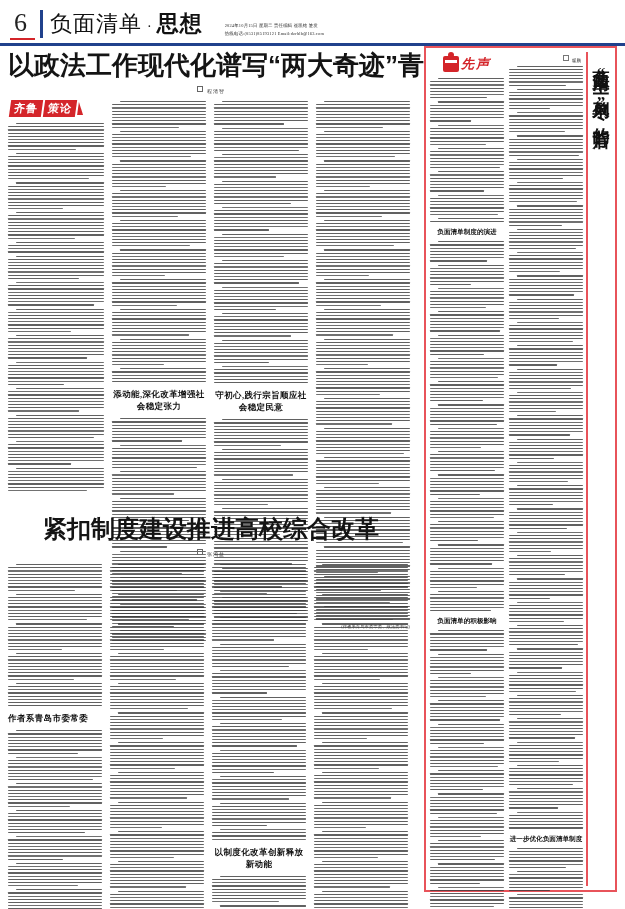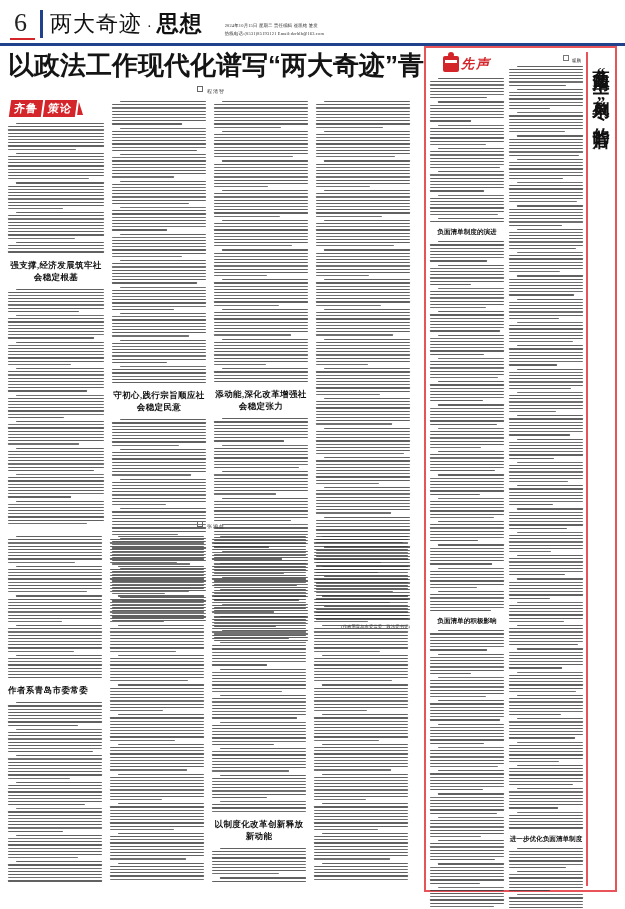--- a/index.html
+++ b/index.html
@@ -106,21 +106,21 @@
 </head>
 <body>
 
 <div class="page">
 
   <div class="masthead">
     <div class="mh-inner">
       <div class="pageno">6</div>
       <div class="mh-div"></div>
       <div class="mh-title">
-        <span class="mh-t1">两大奇迹</span>
+        <span class="mh-t1">负面清单</span>
         <span class="mh-dot">·</span>
         <span class="mh-t2">思想</span>
       </div>
       <div class="mh-meta">
         <div>2024年10月15日  星期二  责任编辑  崔凯铭  签发</div>
         <div>热线电话:(0531)85193121  Email:dzrblb@163.com</div>
       </div>
     </div>
     <div class="mh-rule"></div>
   </div>
@@ -174,21 +174,20 @@
             <div class="fake-line"></div>
             <div class="fake-line s"></div>
             <div class="fake-line"></div>
             <div class="fake-line"></div>
             <div class="fake-line s" style="width: 70%;"></div>
             <div class="fake-line" style="margin-left: 8px; margin-top: 3px;"></div>
             <div class="fake-line"></div>
             <div class="fake-line s"></div>
             <div class="fake-line"></div>
           </div>
-        <div class="col-head">强支撑,经济发展筑牢社会稳定根基</div>
         <div id="c1b">
             <div class="fake-line" style="margin-left: 8px; margin-top: 3px;"></div>
             <div class="fake-line"></div>
             <div class="fake-line s"></div>
             <div class="fake-line"></div>
             <div class="fake-line"></div>
             <div class="fake-line s"></div>
             <div class="fake-line"></div>
             <div class="fake-line" style="width: 74%;"></div>
             <div class="fake-line s" style="margin-left: 8px; margin-top: 3px;"></div>
@@ -252,20 +251,182 @@
             <div class="fake-line"></div>
             <div class="fake-line"></div>
             <div class="fake-line s"></div>
             <div class="fake-line"></div>
             <div class="fake-line"></div>
             <div class="fake-line s" style="width: 82%;"></div>
           </div>
       </div>
 
       <div class="a1-c col">
+        <div id="c2a">
+            <div class="fake-line" style="margin-left: 8px; margin-top: 3px;"></div>
+            <div class="fake-line"></div>
+            <div class="fake-line s"></div>
+            <div class="fake-line"></div>
+            <div class="fake-line"></div>
+            <div class="fake-line s"></div>
+            <div class="fake-line"></div>
+            <div class="fake-line"></div>
+            <div class="fake-line s" style="width: 71%;"></div>
+            <div class="fake-line" style="margin-left: 8px; margin-top: 3px;"></div>
+            <div class="fake-line"></div>
+            <div class="fake-line s"></div>
+            <div class="fake-line"></div>
+            <div class="fake-line"></div>
+            <div class="fake-line s"></div>
+            <div class="fake-line"></div>
+            <div class="fake-line"></div>
+            <div class="fake-line s" style="width: 84%;"></div>
+            <div class="fake-line" style="margin-left: 8px; margin-top: 3px;"></div>
+            <div class="fake-line"></div>
+            <div class="fake-line s"></div>
+            <div class="fake-line"></div>
+            <div class="fake-line"></div>
+            <div class="fake-line s"></div>
+            <div class="fake-line"></div>
+            <div class="fake-line"></div>
+            <div class="fake-line s" style="width: 57%;"></div>
+            <div class="fake-line" style="margin-left: 8px; margin-top: 3px;"></div>
+            <div class="fake-line"></div>
+            <div class="fake-line s"></div>
+            <div class="fake-line"></div>
+            <div class="fake-line"></div>
+            <div class="fake-line s"></div>
+            <div class="fake-line"></div>
+            <div class="fake-line"></div>
+            <div class="fake-line s" style="width: 70%;"></div>
+            <div class="fake-line" style="margin-left: 8px; margin-top: 3px;"></div>
+            <div class="fake-line"></div>
+            <div class="fake-line s"></div>
+            <div class="fake-line"></div>
+            <div class="fake-line"></div>
+            <div class="fake-line s"></div>
+            <div class="fake-line"></div>
+            <div class="fake-line"></div>
+            <div class="fake-line s" style="width: 83%;"></div>
+            <div class="fake-line" style="margin-left: 8px; margin-top: 3px;"></div>
+            <div class="fake-line"></div>
+            <div class="fake-line s"></div>
+            <div class="fake-line"></div>
+            <div class="fake-line"></div>
+            <div class="fake-line s"></div>
+            <div class="fake-line"></div>
+            <div class="fake-line"></div>
+            <div class="fake-line s" style="width: 56%;"></div>
+            <div class="fake-line" style="margin-left: 8px; margin-top: 3px;"></div>
+            <div class="fake-line"></div>
+            <div class="fake-line s"></div>
+            <div class="fake-line"></div>
+            <div class="fake-line"></div>
+            <div class="fake-line s"></div>
+            <div class="fake-line"></div>
+            <div class="fake-line"></div>
+            <div class="fake-line s" style="width: 69%;"></div>
+            <div class="fake-line" style="margin-left: 8px; margin-top: 3px;"></div>
+            <div class="fake-line"></div>
+            <div class="fake-line s"></div>
+            <div class="fake-line"></div>
+            <div class="fake-line"></div>
+            <div class="fake-line s"></div>
+            <div class="fake-line"></div>
+            <div class="fake-line"></div>
+            <div class="fake-line s" style="width: 82%;"></div>
+            <div class="fake-line" style="margin-left: 8px; margin-top: 3px;"></div>
+            <div class="fake-line"></div>
+            <div class="fake-line s"></div>
+            <div class="fake-line"></div>
+            <div class="fake-line"></div>
+            <div class="fake-line s"></div>
+            <div class="fake-line"></div>
+            <div class="fake-line"></div>
+            <div class="fake-line s" style="width: 55%;"></div>
+            <div class="fake-line" style="margin-left: 8px; margin-top: 3px;"></div>
+            <div class="fake-line"></div>
+            <div class="fake-line s"></div>
+            <div class="fake-line"></div>
+            <div class="fake-line"></div>
+          </div>
+        <div class="col-head">添动能,深化改革增强社会稳定张力</div>
+        <div id="c2b">
+            <div class="fake-line" style="margin-left: 8px; margin-top: 3px;"></div>
+            <div class="fake-line"></div>
+            <div class="fake-line s"></div>
+            <div class="fake-line"></div>
+            <div class="fake-line"></div>
+            <div class="fake-line s"></div>
+            <div class="fake-line"></div>
+            <div class="fake-line" style="width: 74%;"></div>
+            <div class="fake-line s" style="margin-left: 8px; margin-top: 3px;"></div>
+            <div class="fake-line"></div>
+            <div class="fake-line"></div>
+            <div class="fake-line s"></div>
+            <div class="fake-line"></div>
+            <div class="fake-line"></div>
+            <div class="fake-line s"></div>
+            <div class="fake-line" style="width: 90%;"></div>
+            <div class="fake-line" style="margin-left: 8px; margin-top: 3px;"></div>
+            <div class="fake-line s"></div>
+            <div class="fake-line"></div>
+            <div class="fake-line"></div>
+            <div class="fake-line s"></div>
+            <div class="fake-line"></div>
+            <div class="fake-line"></div>
+            <div class="fake-line s" style="width: 66%;"></div>
+            <div class="fake-line" style="margin-left: 8px; margin-top: 3px;"></div>
+            <div class="fake-line"></div>
+            <div class="fake-line s"></div>
+            <div class="fake-line"></div>
+            <div class="fake-line"></div>
+            <div class="fake-line s"></div>
+            <div class="fake-line"></div>
+            <div class="fake-line" style="width: 82%;"></div>
+            <div class="fake-line s" style="margin-left: 8px; margin-top: 3px;"></div>
+            <div class="fake-line"></div>
+            <div class="fake-line"></div>
+            <div class="fake-line s"></div>
+            <div class="fake-line"></div>
+            <div class="fake-line"></div>
+            <div class="fake-line s"></div>
+            <div class="fake-line" style="width: 58%;"></div>
+            <div class="fake-line" style="margin-left: 8px; margin-top: 3px;"></div>
+            <div class="fake-line s"></div>
+            <div class="fake-line"></div>
+            <div class="fake-line"></div>
+            <div class="fake-line s"></div>
+            <div class="fake-line"></div>
+            <div class="fake-line"></div>
+            <div class="fake-line s" style="width: 74%;"></div>
+            <div class="fake-line" style="margin-left: 8px; margin-top: 3px;"></div>
+            <div class="fake-line"></div>
+            <div class="fake-line s"></div>
+            <div class="fake-line"></div>
+            <div class="fake-line"></div>
+            <div class="fake-line s"></div>
+            <div class="fake-line"></div>
+            <div class="fake-line" style="width: 90%;"></div>
+            <div class="fake-line s" style="margin-left: 8px; margin-top: 3px;"></div>
+            <div class="fake-line"></div>
+            <div class="fake-line"></div>
+            <div class="fake-line s"></div>
+            <div class="fake-line"></div>
+            <div class="fake-line"></div>
+            <div class="fake-line s"></div>
+            <div class="fake-line" style="width: 66%;"></div>
+            <div class="fake-line" style="margin-left: 8px; margin-top: 3px;"></div>
+            <div class="fake-line s"></div>
+            <div class="fake-line"></div>
+            <div class="fake-line"></div>
+          </div>
+      </div>
+
+      <div class="a1-c col">
         <div id="c3a">
             <div class="fake-line" style="margin-left: 8px; margin-top: 3px;"></div>
             <div class="fake-line"></div>
             <div class="fake-line s"></div>
             <div class="fake-line"></div>
             <div class="fake-line"></div>
             <div class="fake-line s"></div>
             <div class="fake-line"></div>
             <div class="fake-line" style="width: 74%;"></div>
             <div class="fake-line s" style="margin-left: 8px; margin-top: 3px;"></div>
@@ -401,182 +562,20 @@
             <div class="fake-line"></div>
             <div class="fake-line s"></div>
             <div class="fake-line"></div>
             <div class="fake-line"></div>
             <div class="fake-line s" style="width: 56%;"></div>
             <div class="fake-line" style="margin-left: 8px; margin-top: 3px;"></div>
             <div class="fake-line"></div>
             <div class="fake-line s"></div>
             <div class="fake-line"></div>
             <div class="fake-line"></div>
-            <div class="fake-line s"></div>
-            <div class="fake-line"></div>
-            <div class="fake-line"></div>
-          </div>
-      </div>
-
-      <div class="a1-c col">
-        <div id="c2a">
-            <div class="fake-line" style="margin-left: 8px; margin-top: 3px;"></div>
-            <div class="fake-line"></div>
-            <div class="fake-line s"></div>
-            <div class="fake-line"></div>
-            <div class="fake-line"></div>
-            <div class="fake-line s"></div>
-            <div class="fake-line"></div>
-            <div class="fake-line"></div>
-            <div class="fake-line s" style="width: 71%;"></div>
-            <div class="fake-line" style="margin-left: 8px; margin-top: 3px;"></div>
-            <div class="fake-line"></div>
-            <div class="fake-line s"></div>
-            <div class="fake-line"></div>
-            <div class="fake-line"></div>
-            <div class="fake-line s"></div>
-            <div class="fake-line"></div>
-            <div class="fake-line"></div>
-            <div class="fake-line s" style="width: 84%;"></div>
-            <div class="fake-line" style="margin-left: 8px; margin-top: 3px;"></div>
-            <div class="fake-line"></div>
-            <div class="fake-line s"></div>
-            <div class="fake-line"></div>
-            <div class="fake-line"></div>
-            <div class="fake-line s"></div>
-            <div class="fake-line"></div>
-            <div class="fake-line"></div>
-            <div class="fake-line s" style="width: 57%;"></div>
-            <div class="fake-line" style="margin-left: 8px; margin-top: 3px;"></div>
-            <div class="fake-line"></div>
-            <div class="fake-line s"></div>
-            <div class="fake-line"></div>
-            <div class="fake-line"></div>
-            <div class="fake-line s"></div>
-            <div class="fake-line"></div>
-            <div class="fake-line"></div>
-            <div class="fake-line s" style="width: 70%;"></div>
-            <div class="fake-line" style="margin-left: 8px; margin-top: 3px;"></div>
-            <div class="fake-line"></div>
-            <div class="fake-line s"></div>
-            <div class="fake-line"></div>
-            <div class="fake-line"></div>
-            <div class="fake-line s"></div>
-            <div class="fake-line"></div>
-            <div class="fake-line"></div>
-            <div class="fake-line s" style="width: 83%;"></div>
-            <div class="fake-line" style="margin-left: 8px; margin-top: 3px;"></div>
-            <div class="fake-line"></div>
-            <div class="fake-line s"></div>
-            <div class="fake-line"></div>
-            <div class="fake-line"></div>
-            <div class="fake-line s"></div>
-            <div class="fake-line"></div>
-            <div class="fake-line"></div>
-            <div class="fake-line s" style="width: 56%;"></div>
-            <div class="fake-line" style="margin-left: 8px; margin-top: 3px;"></div>
-            <div class="fake-line"></div>
-            <div class="fake-line s"></div>
-            <div class="fake-line"></div>
-            <div class="fake-line"></div>
-            <div class="fake-line s"></div>
-            <div class="fake-line"></div>
-            <div class="fake-line"></div>
-            <div class="fake-line s" style="width: 69%;"></div>
-            <div class="fake-line" style="margin-left: 8px; margin-top: 3px;"></div>
-            <div class="fake-line"></div>
-            <div class="fake-line s"></div>
-            <div class="fake-line"></div>
-            <div class="fake-line"></div>
-            <div class="fake-line s"></div>
-            <div class="fake-line"></div>
-            <div class="fake-line"></div>
-            <div class="fake-line s" style="width: 82%;"></div>
-            <div class="fake-line" style="margin-left: 8px; margin-top: 3px;"></div>
-            <div class="fake-line"></div>
-            <div class="fake-line s"></div>
-            <div class="fake-line"></div>
-            <div class="fake-line"></div>
-            <div class="fake-line s"></div>
-            <div class="fake-line"></div>
-            <div class="fake-line"></div>
-            <div class="fake-line s" style="width: 55%;"></div>
-            <div class="fake-line" style="margin-left: 8px; margin-top: 3px;"></div>
-            <div class="fake-line"></div>
-            <div class="fake-line s"></div>
-            <div class="fake-line"></div>
-            <div class="fake-line"></div>
-          </div>
-        <div class="col-head">添动能,深化改革增强社会稳定张力</div>
-        <div id="c2b">
-            <div class="fake-line" style="margin-left: 8px; margin-top: 3px;"></div>
-            <div class="fake-line"></div>
-            <div class="fake-line s"></div>
-            <div class="fake-line"></div>
-            <div class="fake-line"></div>
-            <div class="fake-line s"></div>
-            <div class="fake-line"></div>
-            <div class="fake-line" style="width: 74%;"></div>
-            <div class="fake-line s" style="margin-left: 8px; margin-top: 3px;"></div>
-            <div class="fake-line"></div>
-            <div class="fake-line"></div>
-            <div class="fake-line s"></div>
-            <div class="fake-line"></div>
-            <div class="fake-line"></div>
-            <div class="fake-line s"></div>
-            <div class="fake-line" style="width: 90%;"></div>
-            <div class="fake-line" style="margin-left: 8px; margin-top: 3px;"></div>
-            <div class="fake-line s"></div>
-            <div class="fake-line"></div>
-            <div class="fake-line"></div>
-            <div class="fake-line s"></div>
-            <div class="fake-line"></div>
-            <div class="fake-line"></div>
-            <div class="fake-line s" style="width: 66%;"></div>
-            <div class="fake-line" style="margin-left: 8px; margin-top: 3px;"></div>
-            <div class="fake-line"></div>
-            <div class="fake-line s"></div>
-            <div class="fake-line"></div>
-            <div class="fake-line"></div>
-            <div class="fake-line s"></div>
-            <div class="fake-line"></div>
-            <div class="fake-line" style="width: 82%;"></div>
-            <div class="fake-line s" style="margin-left: 8px; margin-top: 3px;"></div>
-            <div class="fake-line"></div>
-            <div class="fake-line"></div>
-            <div class="fake-line s"></div>
-            <div class="fake-line"></div>
-            <div class="fake-line"></div>
-            <div class="fake-line s"></div>
-            <div class="fake-line" style="width: 58%;"></div>
-            <div class="fake-line" style="margin-left: 8px; margin-top: 3px;"></div>
-            <div class="fake-line s"></div>
-            <div class="fake-line"></div>
-            <div class="fake-line"></div>
-            <div class="fake-line s"></div>
-            <div class="fake-line"></div>
-            <div class="fake-line"></div>
-            <div class="fake-line s" style="width: 74%;"></div>
-            <div class="fake-line" style="margin-left: 8px; margin-top: 3px;"></div>
-            <div class="fake-line"></div>
-            <div class="fake-line s"></div>
-            <div class="fake-line"></div>
-            <div class="fake-line"></div>
-            <div class="fake-line s"></div>
-            <div class="fake-line"></div>
-            <div class="fake-line" style="width: 90%;"></div>
-            <div class="fake-line s" style="margin-left: 8px; margin-top: 3px;"></div>
-            <div class="fake-line"></div>
-            <div class="fake-line"></div>
-            <div class="fake-line s"></div>
-            <div class="fake-line"></div>
-            <div class="fake-line"></div>
-            <div class="fake-line s"></div>
-            <div class="fake-line" style="width: 66%;"></div>
-            <div class="fake-line" style="margin-left: 8px; margin-top: 3px;"></div>
             <div class="fake-line s"></div>
             <div class="fake-line"></div>
             <div class="fake-line"></div>
           </div>
       </div>
 
       <div class="a1-c col">
         <div id="c4a">
             <div class="fake-line" style="margin-left: 8px; margin-top: 3px;"></div>
             <div class="fake-line"></div>
@@ -736,20 +735,21 @@
             <div class="fake-line s"></div>
             <div class="fake-line"></div>
             <div class="fake-line"></div>
           </div>
         <div class="credit">(作者系青岛市委常委、政法委书记)</div>
       </div>
     </div>
   </div>
 
   <div class="art2">
+    <div class="h2">紧扣制度建设推进高校综合改革</div>
     <div class="byline">
       <span class="sq"></span><span>张鸿益</span>
     </div>
 
     <div class="a2-body">
       <div class="a2-c col">
         <div id="d1a">
             <div class="fake-line" style="margin-left: 8px; margin-top: 3px;"></div>
             <div class="fake-line"></div>
             <div class="fake-line s"></div>

